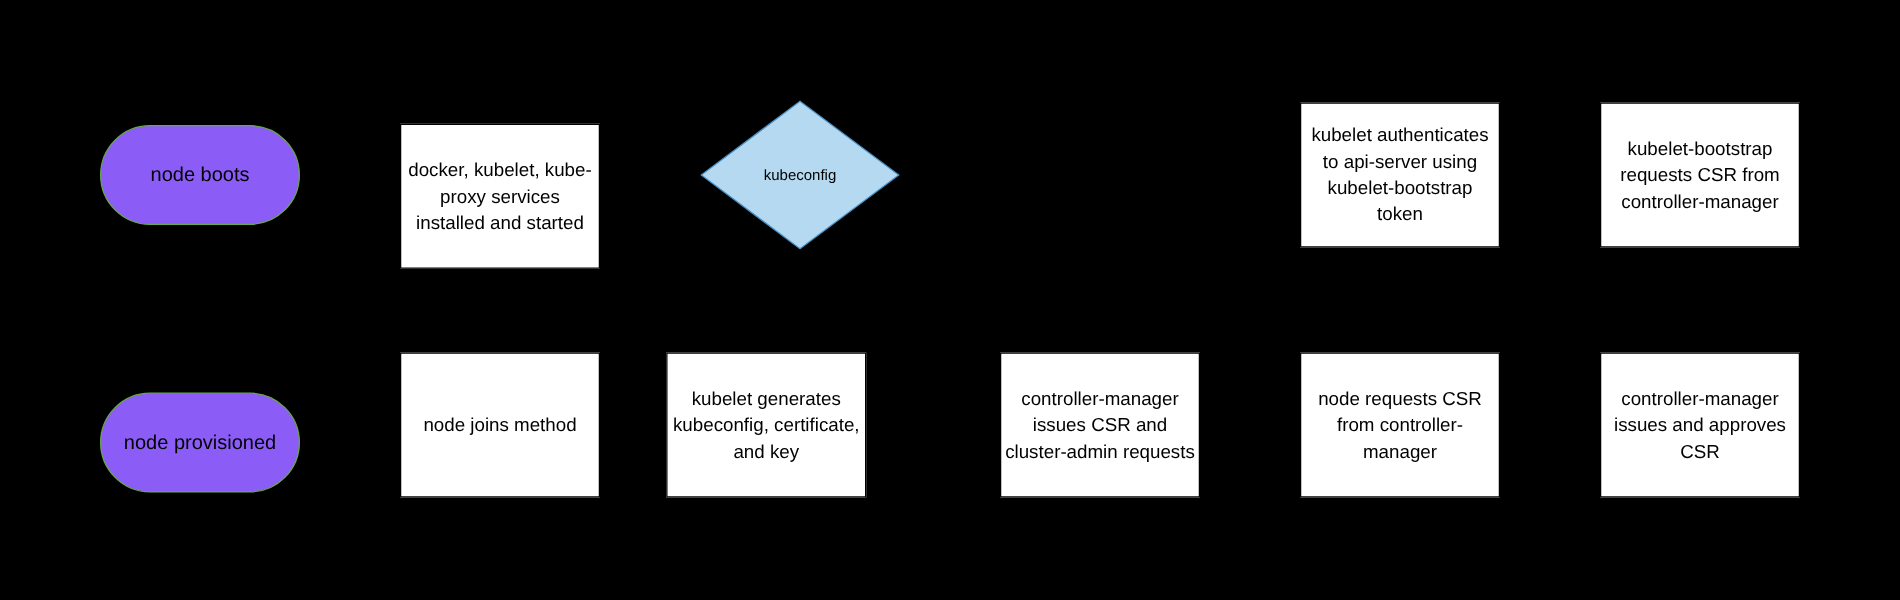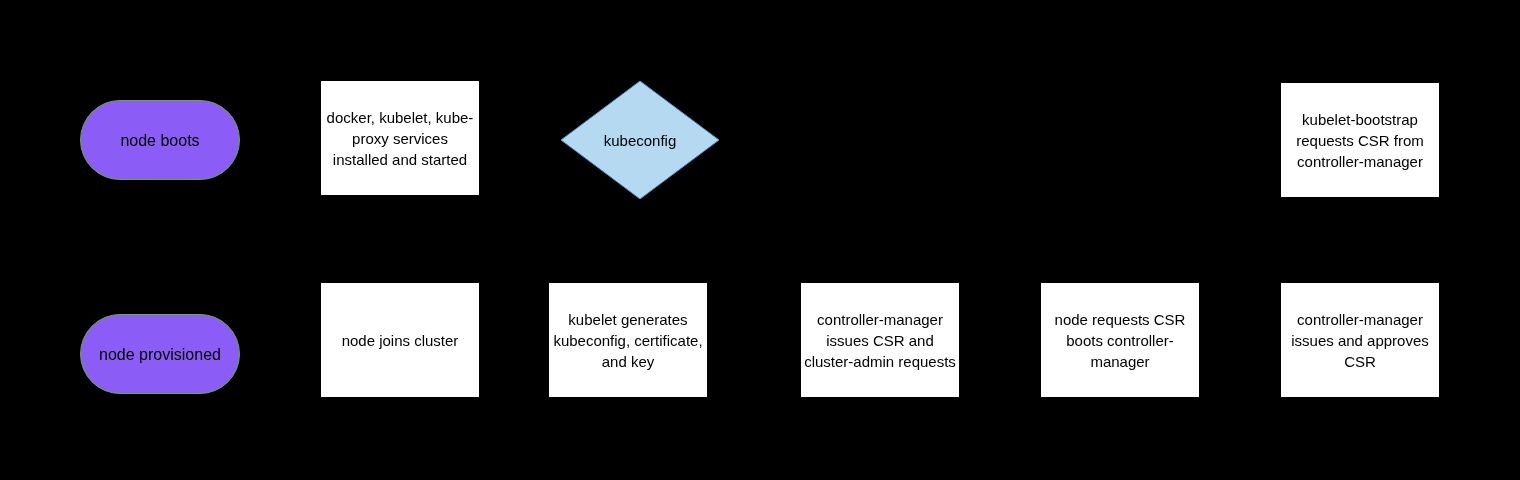--- a/index.html
+++ b/index.html
@@ -49,70 +49,73 @@
     top: 0;
   }
   .decision polygon {
     fill: #b4d9f0;
     stroke: #4a90c4;
     stroke-width: 1;
   }
   .decision .label {
     position: relative;
     z-index: 1;
-    font-size: 15px;
+    font-size: 12px;
   }
   .label {
     display: block;
     width: 100%;
   }
 </style>
 </head>
 <body>
 
 <div class="canvas">
 
   <div class="node terminator" style="left:80px; top:100px; width:160px; height:80px;">
     <span class="label">node boots</span>
   </div>
 
-  <div class="node process" style="left:320px; top:80px; width:160px; height:116px;">
+  <div class="node process" style="left:320px; top:99px; width:160px; height:116px;">
     <span class="label">docker, kubelet, kube-proxy services installed and started</span>
   </div>
 
   <div class="node decision" style="left:560px; top:80px; width:160px; height:120px;">
     <svg width="160" height="120" viewBox="0 0 160 120">
       <polygon points="80,1 159,60 80,119 1,60"></polygon>
     </svg>
     <span class="label">kubeconfig</span>
   </div>
 
 
+  <div class="node process" style="left:1040px; top:82px; width:160px; height:116px;">
+    <span class="label">kubelet authenticates to api-server using kubelet-bootstrap token</span>
+  </div>
 
   <div class="node process" style="left:1280px; top:82px; width:160px; height:116px;justify-content:center;">
     <span class="label">kubelet-bootstrap requests CSR from controller-manager</span>
   </div>
 
   <div class="node terminator" style="left:80px; top:314px; width:160px; height:80px;">
     <span class="label">node provisioned</span>
   </div>
 
   <div class="node process" style="left:320px; top:282px; width:160px; height:116px;">
-    <span class="label">node joins cluster</span>
+    <span class="label">node joins method</span>
   </div>
 
-  <div class="node process" style="left:548px; top:282px; width:160px; height:116px;justify-content:flex-end;">
+  <div class="node process" style="left:533px; top:282px; width:160px; height:116px;justify-content:flex-end;">
     <span class="label">kubelet generates kubeconfig, certificate, and key</span>
   </div>
 
   <div class="node process" style="left:800px; top:282px; width:160px; height:116px;">
     <span class="label">controller-manager issues CSR and cluster-admin requests</span>
   </div>
 
   <div class="node process" style="left:1040px; top:282px; width:160px; height:116px;">
-    <span class="label">node requests CSR boots controller-manager</span>
+    <span class="label">node requests CSR from controller-manager</span>
   </div>
 
   <div class="node process" style="left:1280px; top:282px; width:160px; height:116px;align-items:center;">
     <span class="label">controller-manager issues and approves CSR</span>
   </div>
 
 </div>
 
 </body></html>

